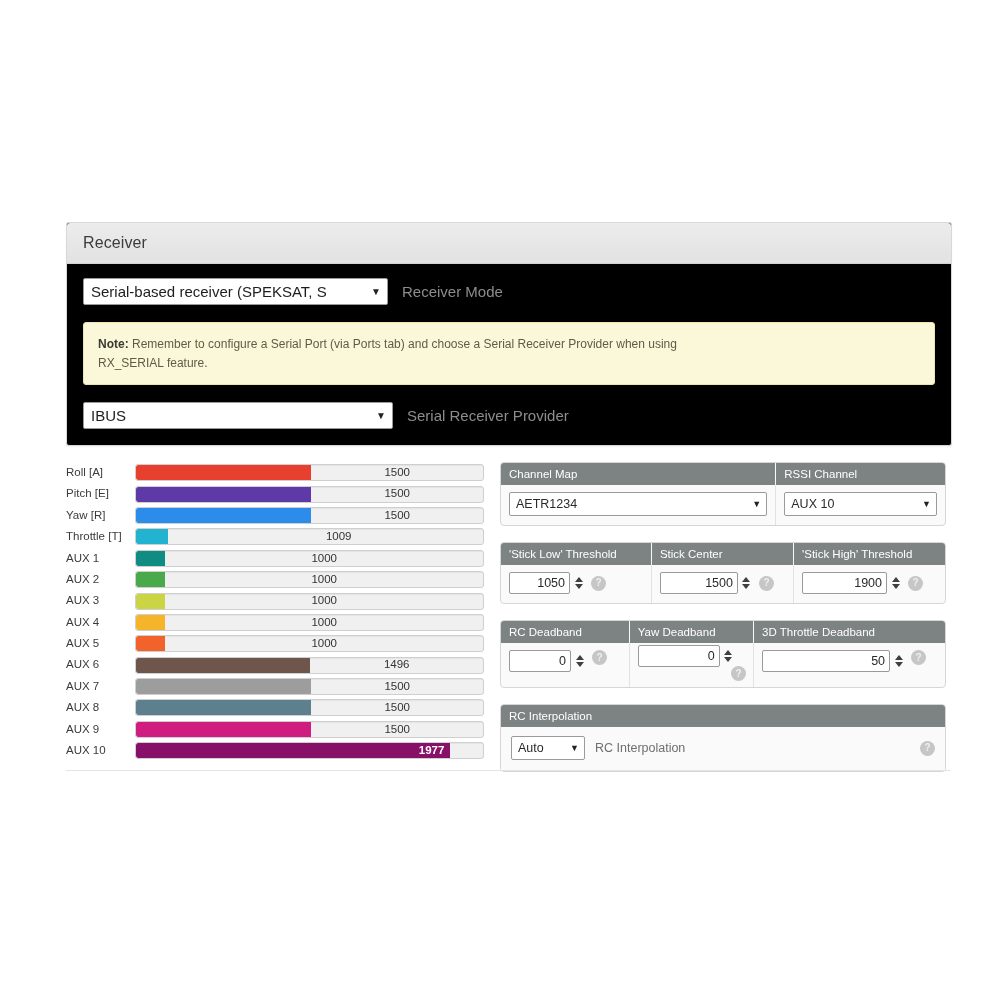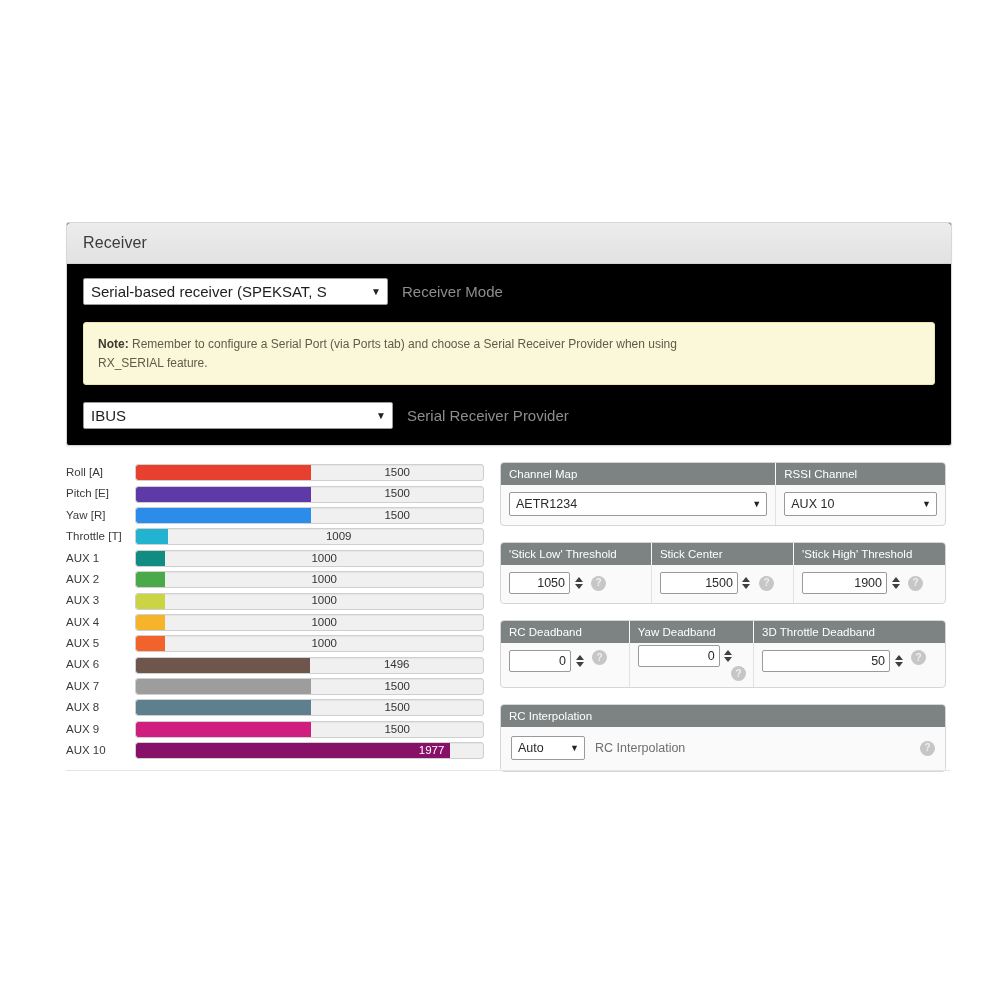--- a/index.html
+++ b/index.html
@@ -97,21 +97,21 @@
     position:absolute;left:0;top:0;bottom:0;
     border-radius:2px 0 0 2px;
   }
   .ch-val{
     position:absolute;top:0;bottom:0;
     display:flex;align-items:center;
     font-size:11.5px;color:#333;
     line-height:1;
   }
   .ch-val.inside{
-    color:#ffffff;font-weight:normal;
+    color:#ffffff;font-weight:bold;
     justify-content:flex-end;
   }
   .ch-val.outside{
     left:0;right:0;justify-content:center;
   }
 
   
   .rcol{position:absolute;left:500px;top:462px;width:446px;}
 
   .tbl{

